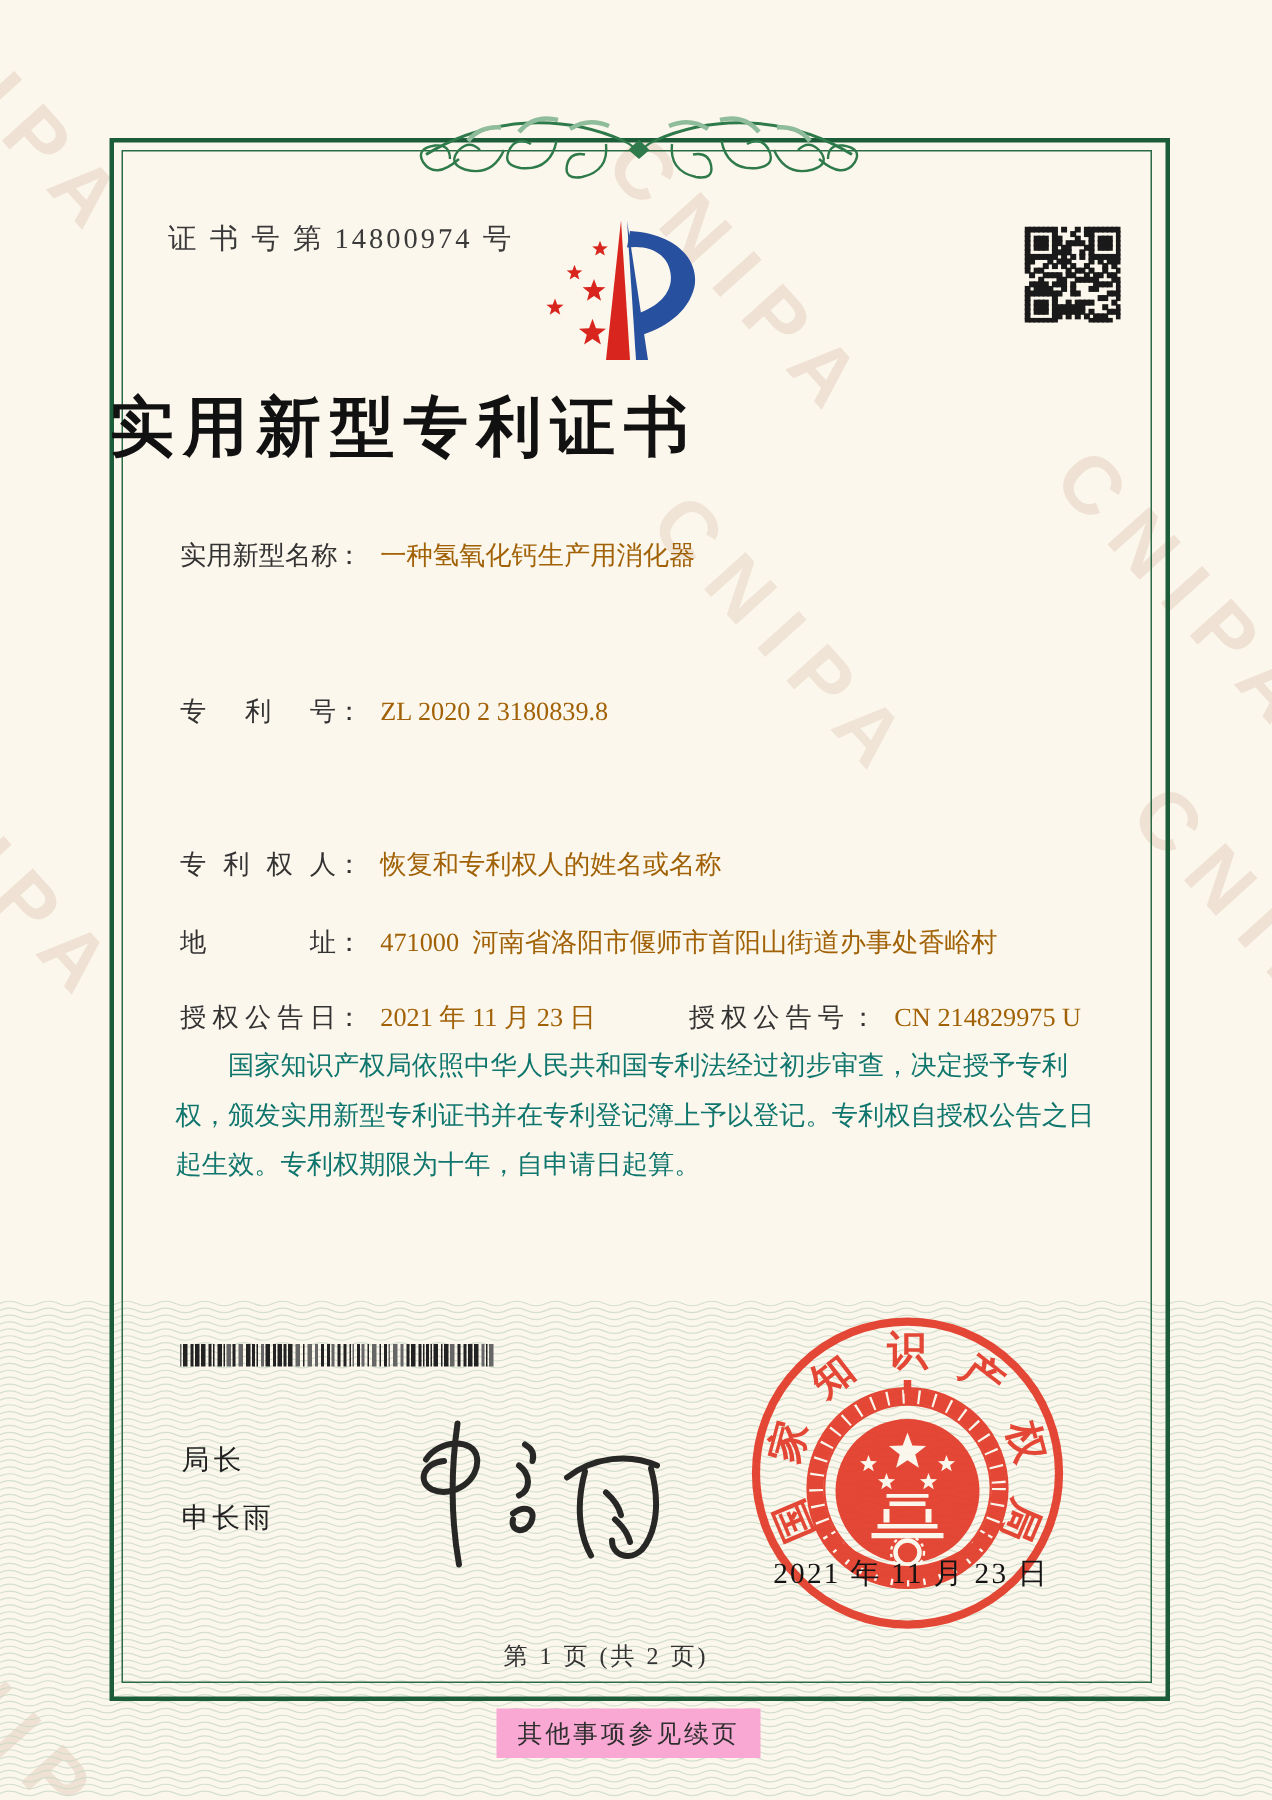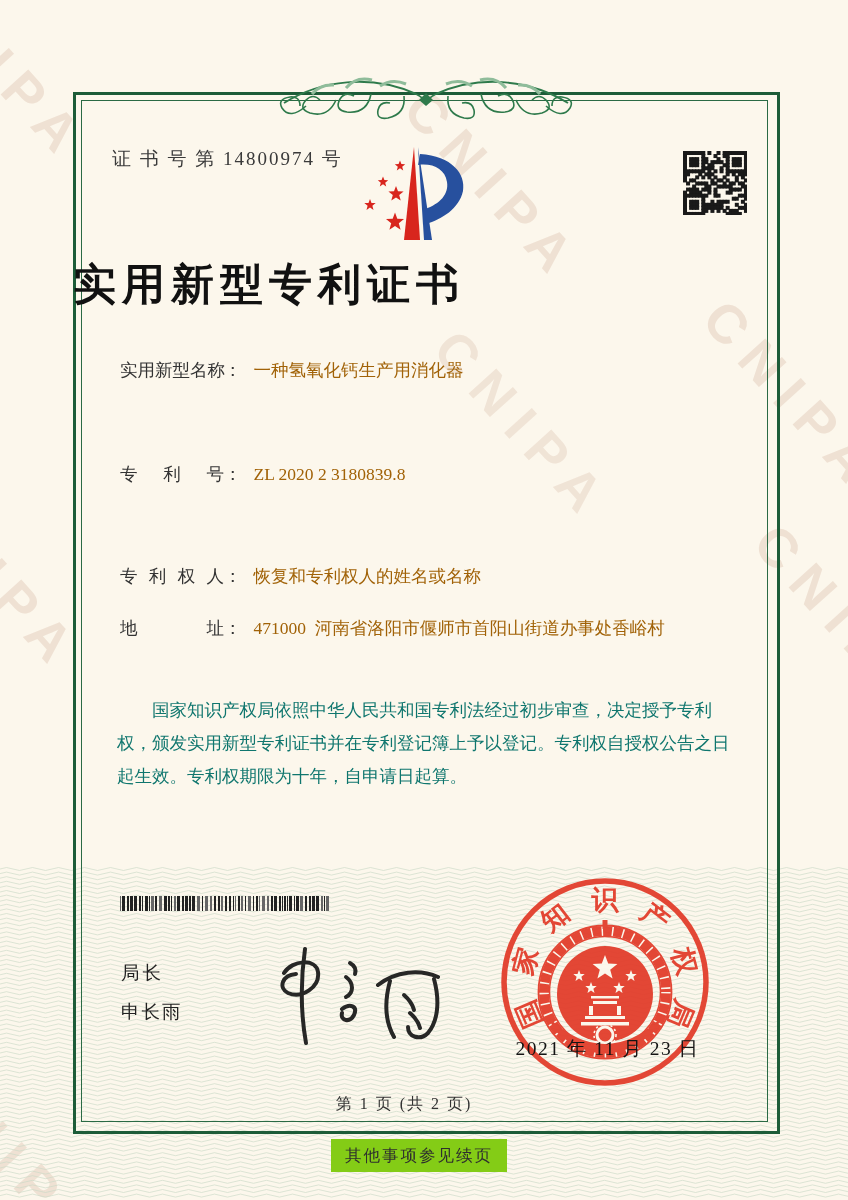--- a/index.html
+++ b/index.html
@@ -57,21 +57,21 @@
   #signature{position:absolute;left:250px;top:943px;}
   
   #seal{position:absolute;left:495px;top:872px;}
   .seal-date{
     position:absolute;left:500px;top:1035px;width:215px;text-align:center;
     font-size:19.5px;letter-spacing:1.5px;color:#141414;z-index:5;white-space:pre-wrap;
   }
   
   .page-footer{position:absolute;left:73px;top:1094px;width:662px;text-align:center;font-size:16px;letter-spacing:2px;color:#333;white-space:pre-wrap;}
   .note-box{
-    position:absolute;left:331px;top:1139px;width:176px;height:33px;background:#84cc16;
+    position:absolute;left:331px;top:1139px;width:176px;height:33px;background:#f9a8d4;
     text-align:center;line-height:33px;font-size:16.5px;letter-spacing:2px;color:#2e2e2e;z-index:6;
   }
 </style>
 </head>
 <body>
 
 <div class="page">
 
   <div class="wm wm1">CNIPA</div>
   <div class="wm wm2">CNIPA</div>
@@ -441,20 +441,23 @@
   </div>
   <div class="row row3">
     <span class="flabel">专利号</span><span class="colon">：</span><span class="fval">ZL 2020 2 3180839.8</span>
   </div>
   <div class="row row5">
     <span class="flabel">专利权人</span><span class="colon">：</span><span class="fval">恢复和专利权人的姓名或名称</span>
   </div>
   <div class="row row6">
     <span class="flabel">地址</span><span class="colon">：</span><span class="fval">471000  河南省洛阳市偃师市首阳山街道办事处香峪村</span>
   </div>
+  <div class="row row7">
+    <span class="flabel">授权公告日</span><span class="colon">：</span><span class="fval">2021 年 11 月 23 日</span><span class="grant2"><span class="flabel2">授权公告号</span><span class="colon">：</span><span class="fval">CN 214829975 U</span></span>
+  </div>
 
   <div class="body-text">
     <p>国家知识产权局依照中华人民共和国专利法经过初步审查，决定授予专利权，颁发实用新型专利证书并在专利登记簿上予以登记。专利权自授权公告之日起生效。专利权期限为十年，自申请日起算。</p>
   </div>
 
   <div id="barcode">
       <div style="width: 1px; background: rgb(102, 102, 102); margin-right: 1px;"></div>
       <div style="width: 3px; background: rgb(34, 34, 34); margin-right: 2px;"></div>
       <div style="width: 2px; background: rgb(34, 34, 34); margin-right: 1px;"></div>
       <div style="width: 3px; background: rgb(34, 34, 34); margin-right: 1px;"></div>

